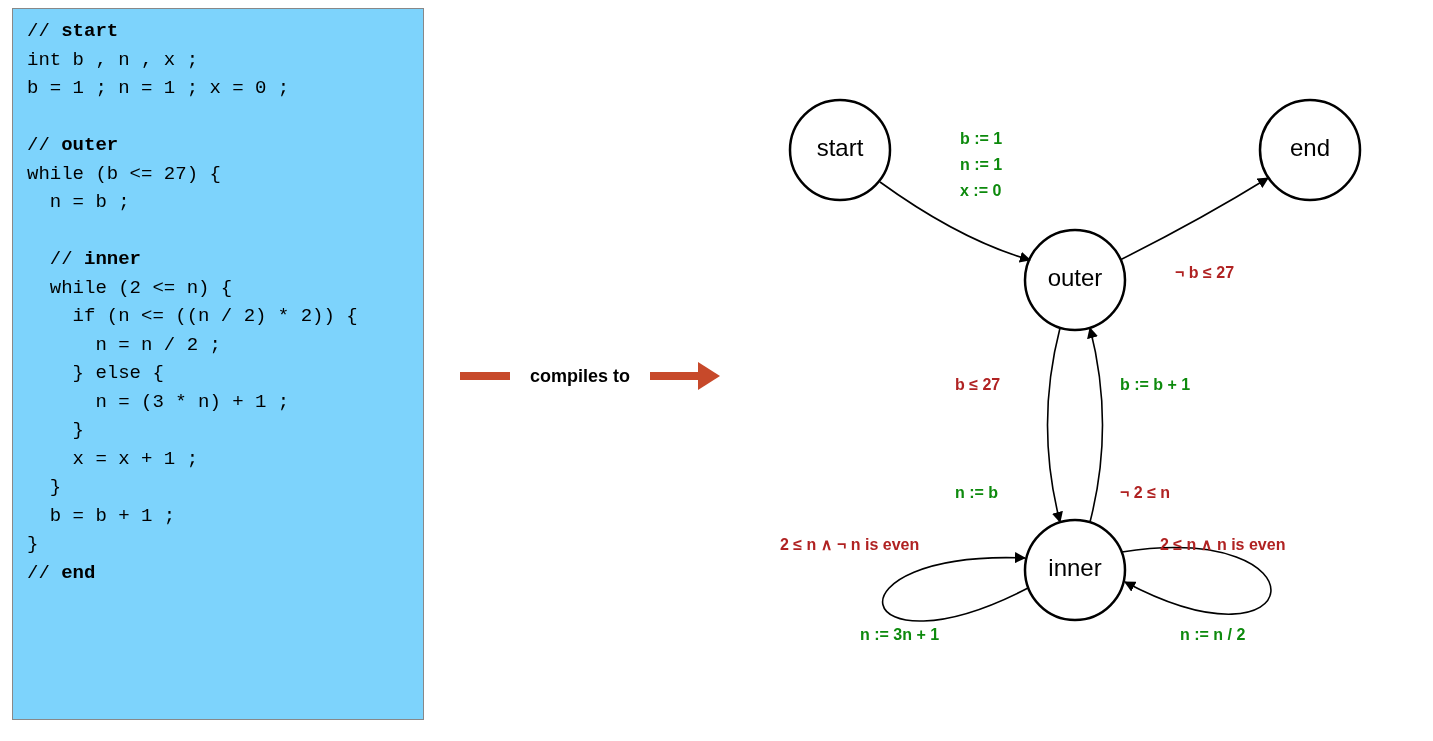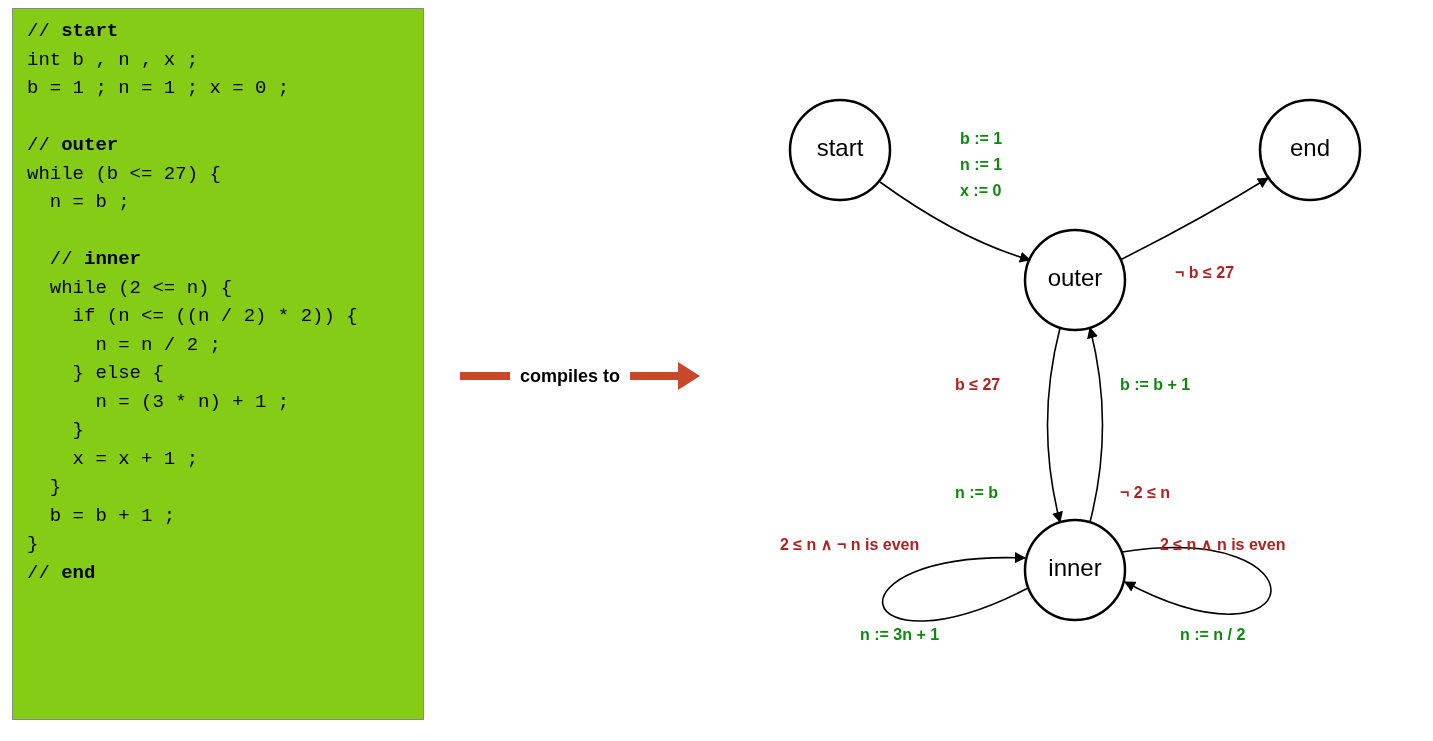--- a/index.html
+++ b/index.html
@@ -11,21 +11,21 @@
     width: 1433px;
     height: 741px;
     position: relative;
   }
   .code-panel {
     position: absolute;
     left: 12px;
     top: 8px;
     width: 412px;
     height: 712px;
-    background: #84cc16;
+    background: #7dd3fc;
     border: 1px solid #888;
     padding: 8px 14px;
     font-family: "Courier New", Courier, monospace;
     font-size: 19px;
     line-height: 28.5px;
     white-space: pre;
     color: #000;
   }
   .code-panel .b { font-weight: bold; }
   .compiles {
@@ -33,21 +33,21 @@
     left: 460px;
     top: 362px;
     display: flex;
     align-items: center;
     gap: 4px;
   }
   .compiles .label {
     font-size: 18px;
     font-weight: bold;
     color: #000;
-    margin: 0 6px;
+    margin: 0 16px;
   }
   .diagram {
     position: absolute;
     left: 740px;
     top: 60px;
     width: 680px;
     height: 640px;
   }
   .diagram circle {
     fill: #fff;

